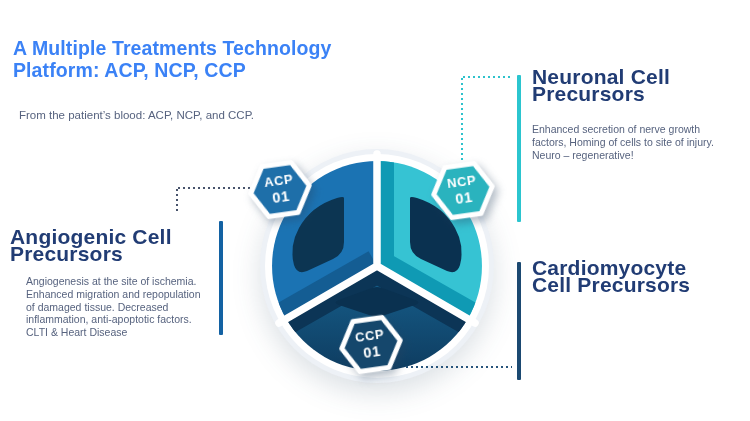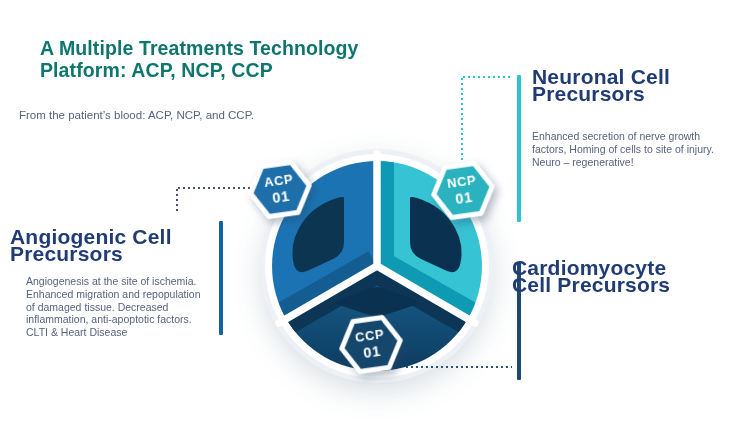--- a/index.html
+++ b/index.html
@@ -2,21 +2,21 @@
 <html><head>
 <meta charset="utf-8">
 <style>
   * { margin:0; padding:0; box-sizing:border-box; }
   html,body { background:#fff; }
   .slide {
     position:relative; width:750px; height:421px; background:#ffffff;
     overflow:hidden; font-family:"Liberation Sans", sans-serif;
   }
   
-  .title { position:absolute; left:40px; top:37px; color:#0f766e; font-weight:bold;
+  .title { position:absolute; left:13px; top:37px; color:#3b82f6; font-weight:bold;
            font-size:19.5px; line-height:22px; letter-spacing:0.1px; }
   .intro { position:absolute; left:19px; top:108px; width:280px; color:#57637f;
            font-size:11.5px; line-height:14.5px; }
   
   .hub { position:absolute; left:246px; top:135px;
          filter:drop-shadow(0 10px 14px rgba(30,60,90,.16)); }
   
   .badge { position:absolute; width:64px; height:59px;
            filter:drop-shadow(3px 5px 4px rgba(40,65,95,.35)); z-index:5; }
   .badge svg { display:block; width:64px; height:59px; }
@@ -41,23 +41,23 @@
   
   .bar { position:absolute; width:4px; border-radius:1px; }
   .bar-neuronal { left:517px; top:75px;  height:147px; background:#2bc5cf; }
   .bar-cardio   { left:517px; top:262px; height:118px; background:#1b4971; }
   .bar-angio    { left:219px; top:221px; height:114px; background:#1362a3; }
   
   .section { position:absolute; }
   .section h2 { color:#213c74; font-size:21px; line-height:16.5px; font-weight:bold;
                 letter-spacing:.2px; }
   .section p  { color:#57637f; font-size:10.5px; line-height:12.8px; margin-top:9px; }
-  .section .body { margin-top:28px; }
+  .section .body { margin-top:21px; }
   .sec-neuronal { left:532px; top:69px;  width:194px; }
-  .sec-cardio   { left:512px; top:260px; width:194px; }
+  .sec-cardio   { left:532px; top:260px; width:194px; }
   .sec-angio    { left:10px;  top:229px; width:202px; text-align:left; }
   .sec-angio .body { margin-top:13px;margin-left:16px; }
 </style>
 </head>
 <body>
 
 <div class="slide">
 
   <div class="title">
     <div>A Multiple Treatments Technology</div>

